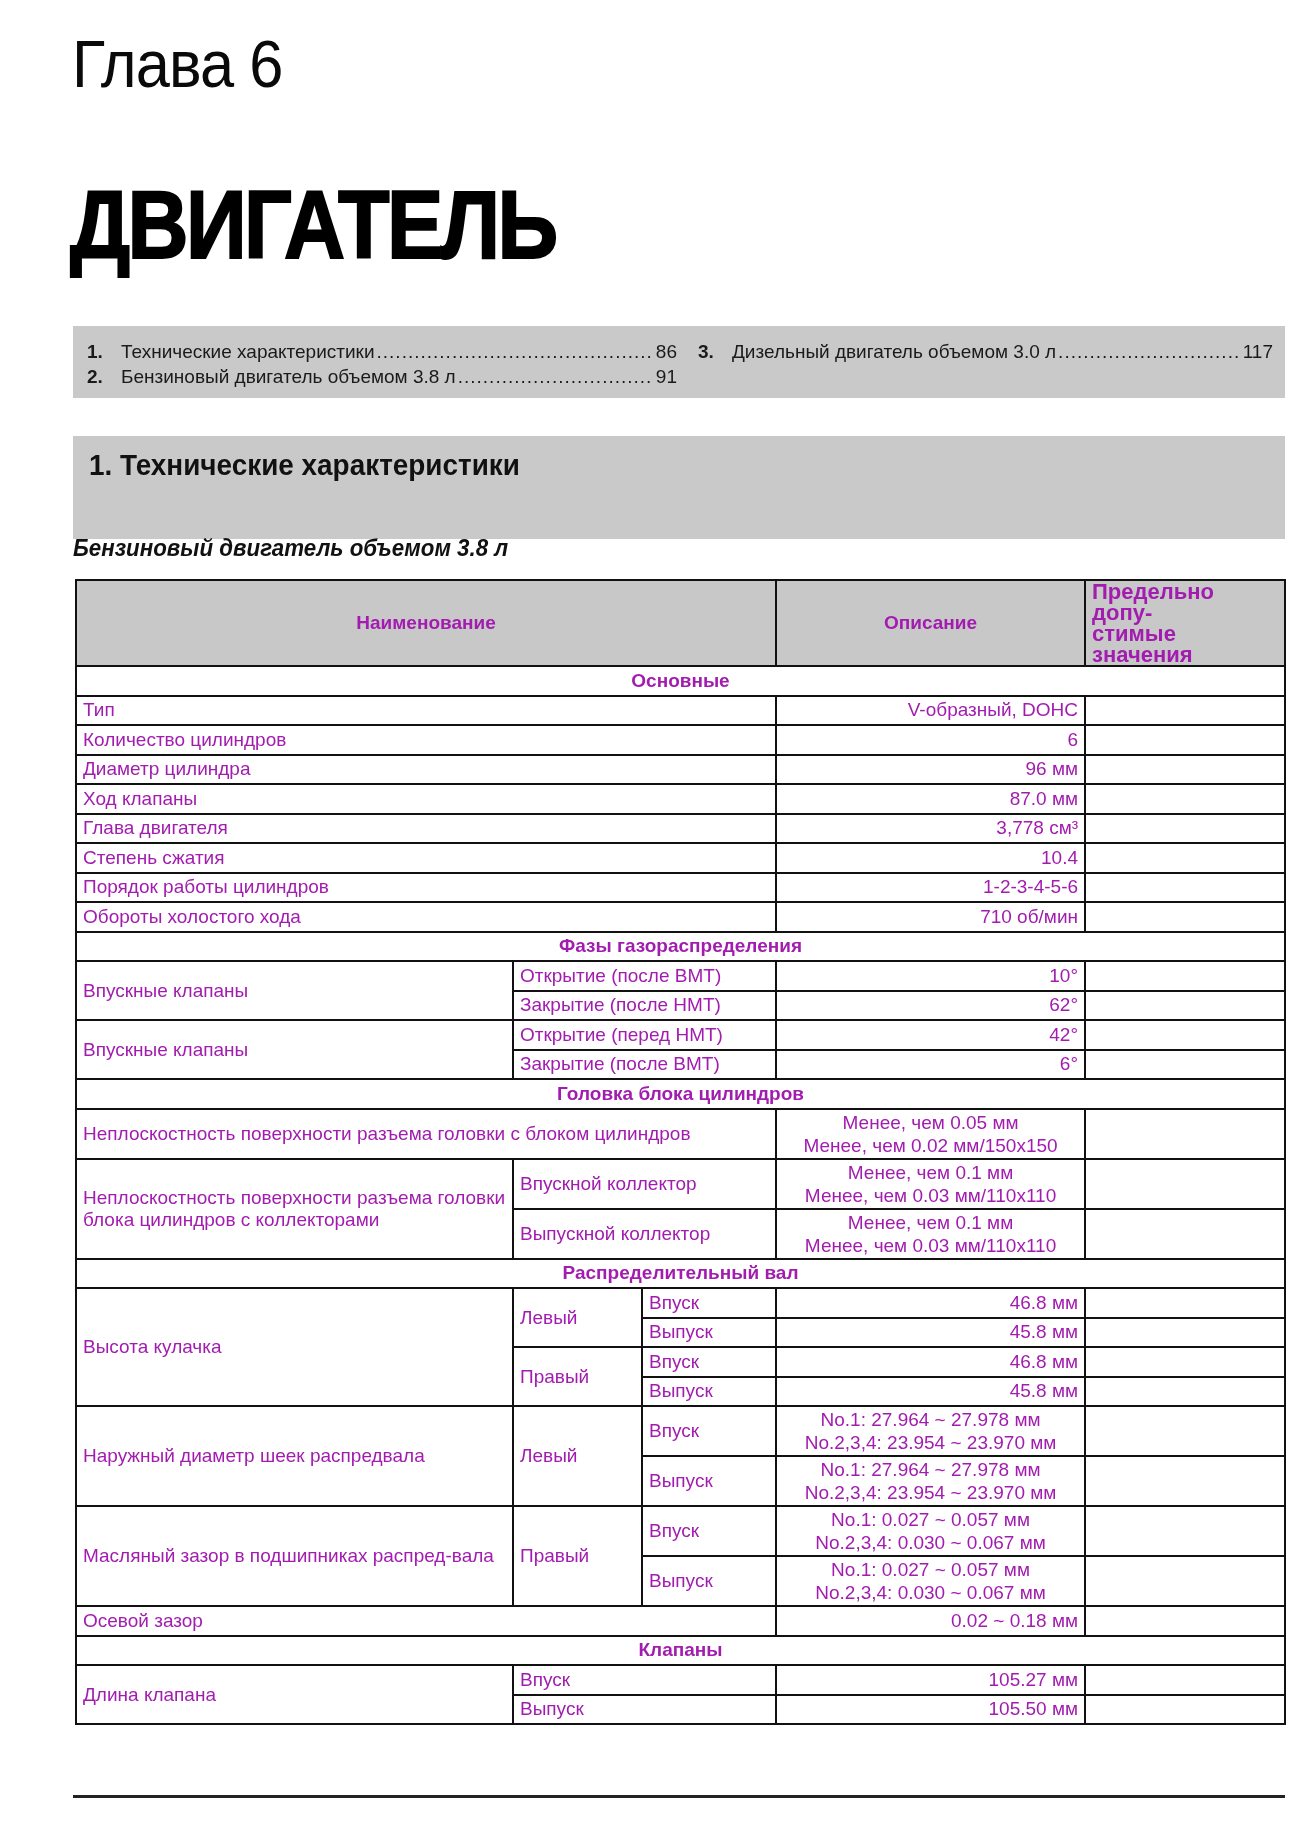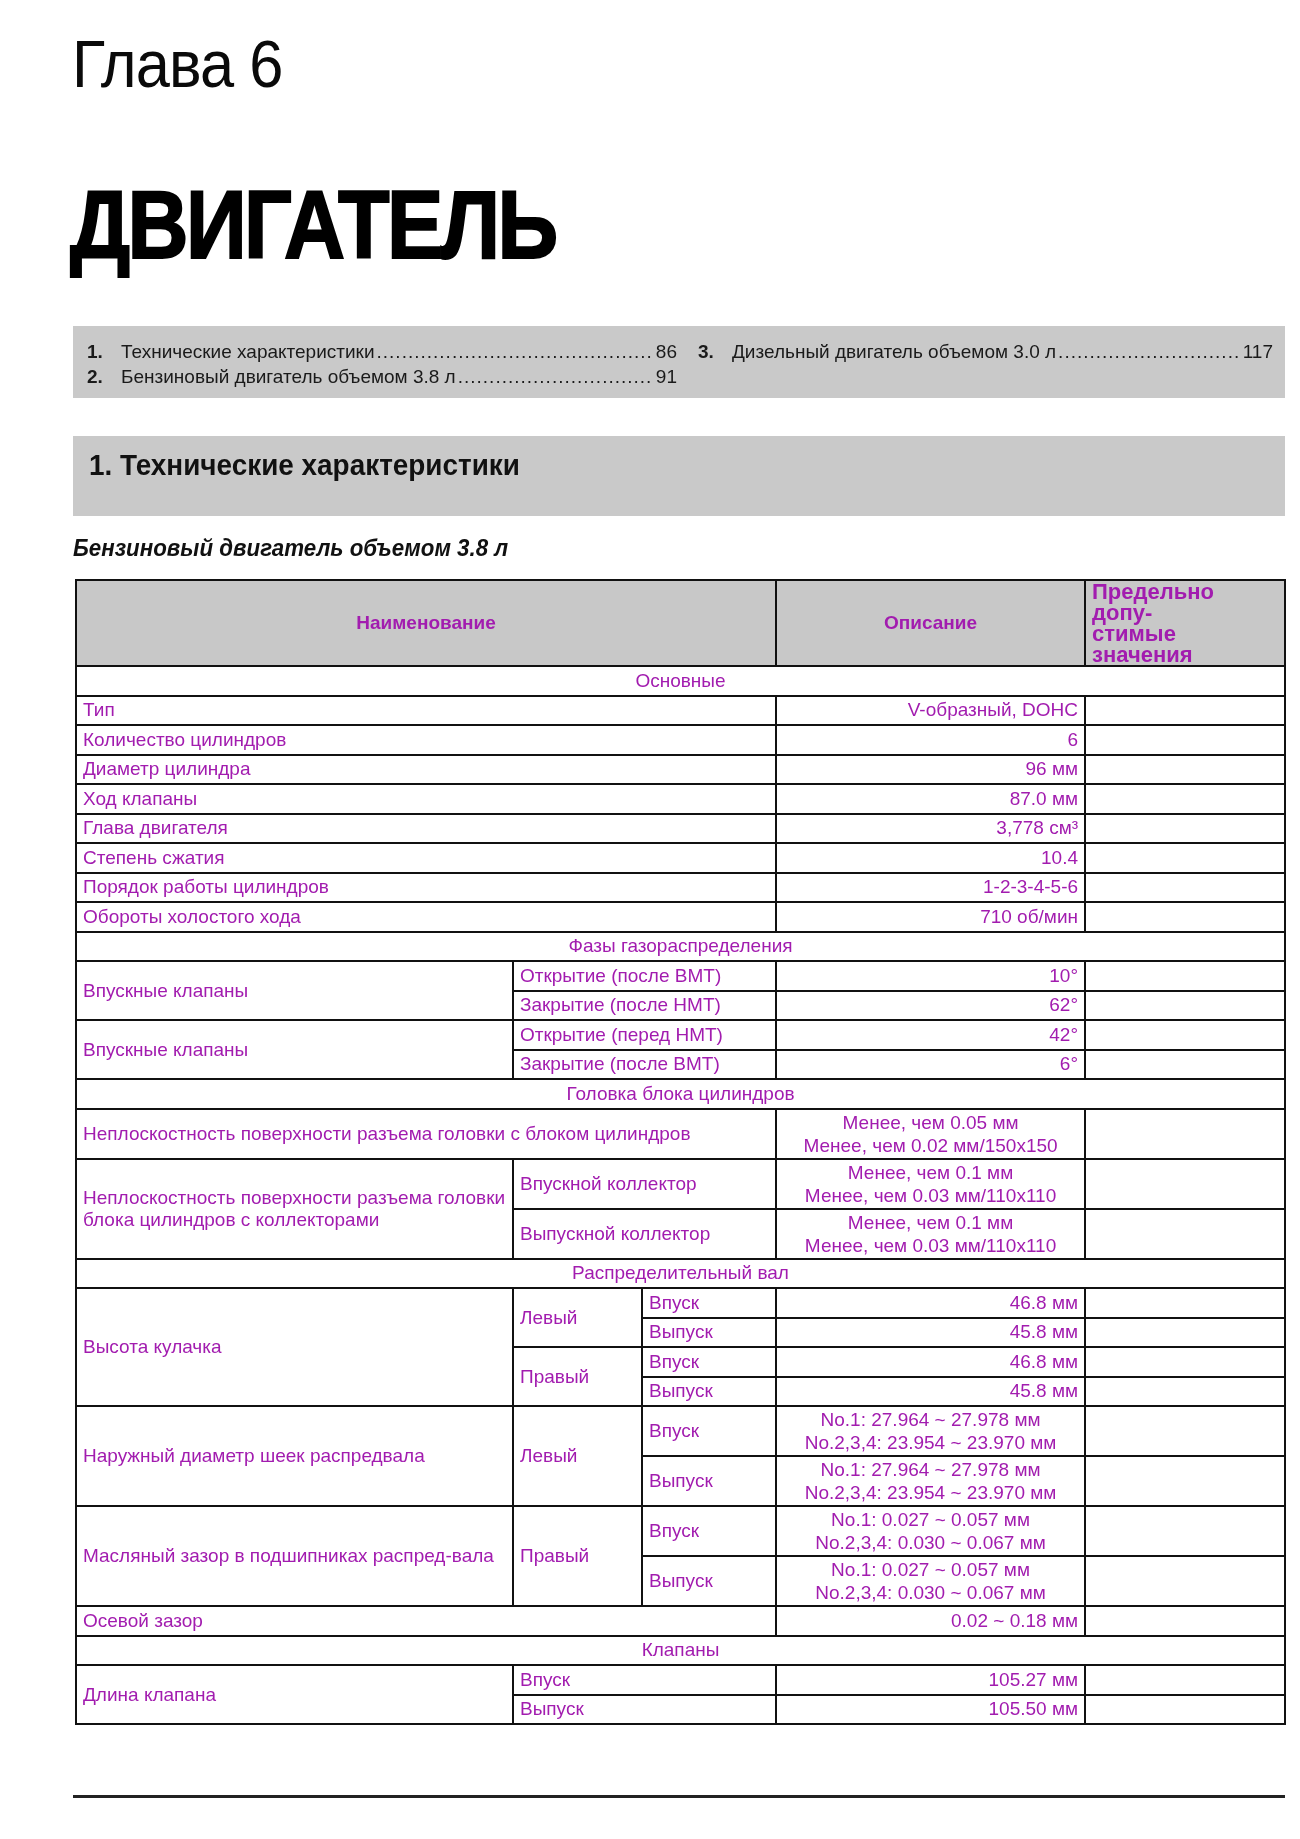--- a/index.html
+++ b/index.html
@@ -26,21 +26,21 @@
   .toc-item { display: flex; align-items: baseline; white-space: nowrap; }
   .toc-num { width: 34px; font-weight: bold; }
   .toc-label { }
   .toc-dots { flex: 1; overflow: hidden; margin: 0 2px; }
   .toc-dots::after {
     content: "..............................................................................................................................................................";
     letter-spacing: 1px;
   }
   .toc-page { }
   .section-box {
-    position: absolute; left: 73px; top: 436px; width: 1212px; height: 80px;
+    position: absolute; left: 73px; top: 436px; width: 1212px; height: 103px;
     background: #c9c9c9;
   }
   .section-title {
     position: absolute; left: 16px; top: 12px; font-size: 30px; font-weight: bold; color: #111;
     transform: scaleX(0.93); transform-origin: left;
   }
   .subtitle {
     position: absolute; left: 73px; top: 534px; font-size: 24px; font-weight: bold; font-style: italic;
     color: #111; transform: scaleX(0.93); transform-origin: left;
   }
@@ -48,21 +48,21 @@
     position: absolute; left: 75px; top: 579px; width: 1209px;
     border-collapse: collapse; table-layout: fixed; font-size: 19px; color: #a21caf;
   }
   table.spec td, table.spec th {
     border: 2px solid #111; padding: 0 6px; height: 27.5px; line-height: 22px; overflow: hidden;
   }
   table.spec th {
     background: #c8c8c8; font-weight: bold; height: 50px; font-size: 19px;
   }
   table.spec th.limit { font-size: 22px; line-height: 21px; text-align: left; padding-left: 6px; }
-  table.spec td.group { text-align: center; font-weight: normal; }
+  table.spec td.group { text-align: center; font-weight: bold; }
   table.spec td.val { text-align: right; }
   table.spec td.val2 { text-align: center; line-height: 23px; height: 48px; }
   table.spec tr.tall td { height: 48px; }
   .footer-rule {
     position: absolute; left: 73px; top: 1795px; width: 1212px; height: 3px; background: #222;
   }
   .footer-text {
     position: absolute; left: 73px; top: 1904px; font-size: 22px; color: #222;
   }
 </style>

